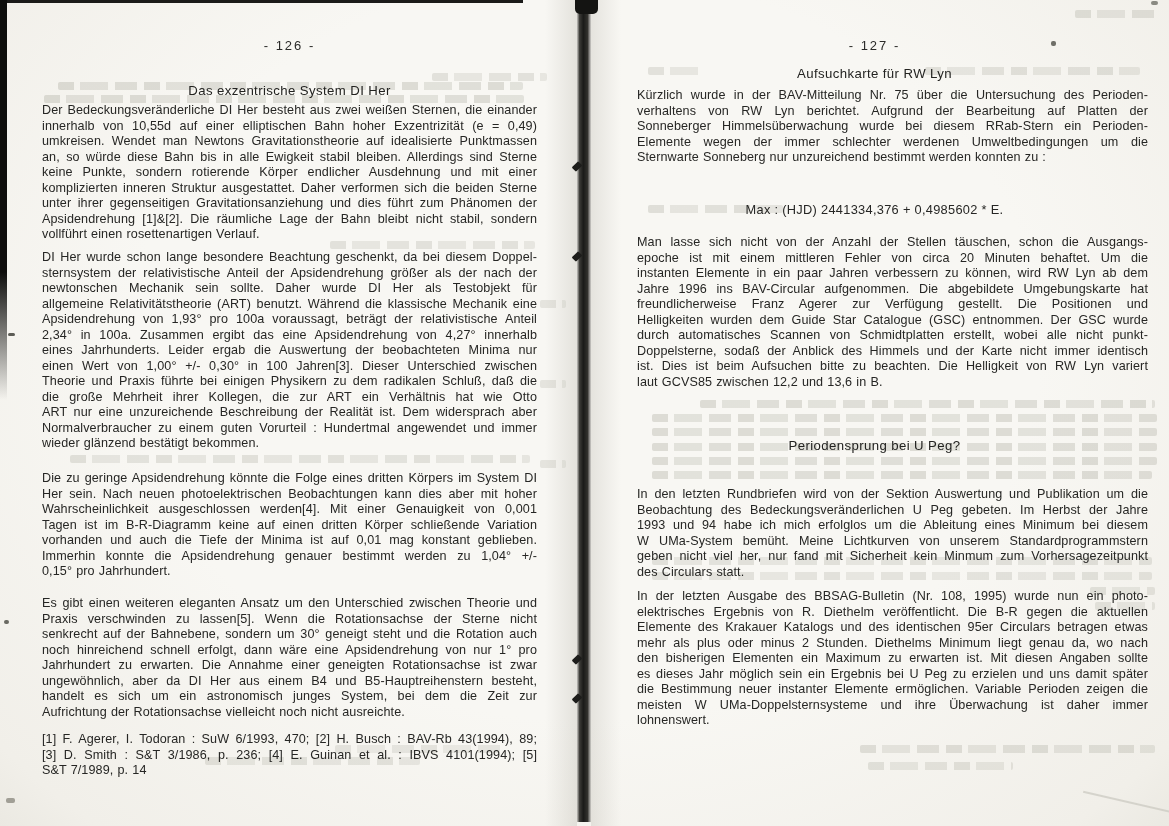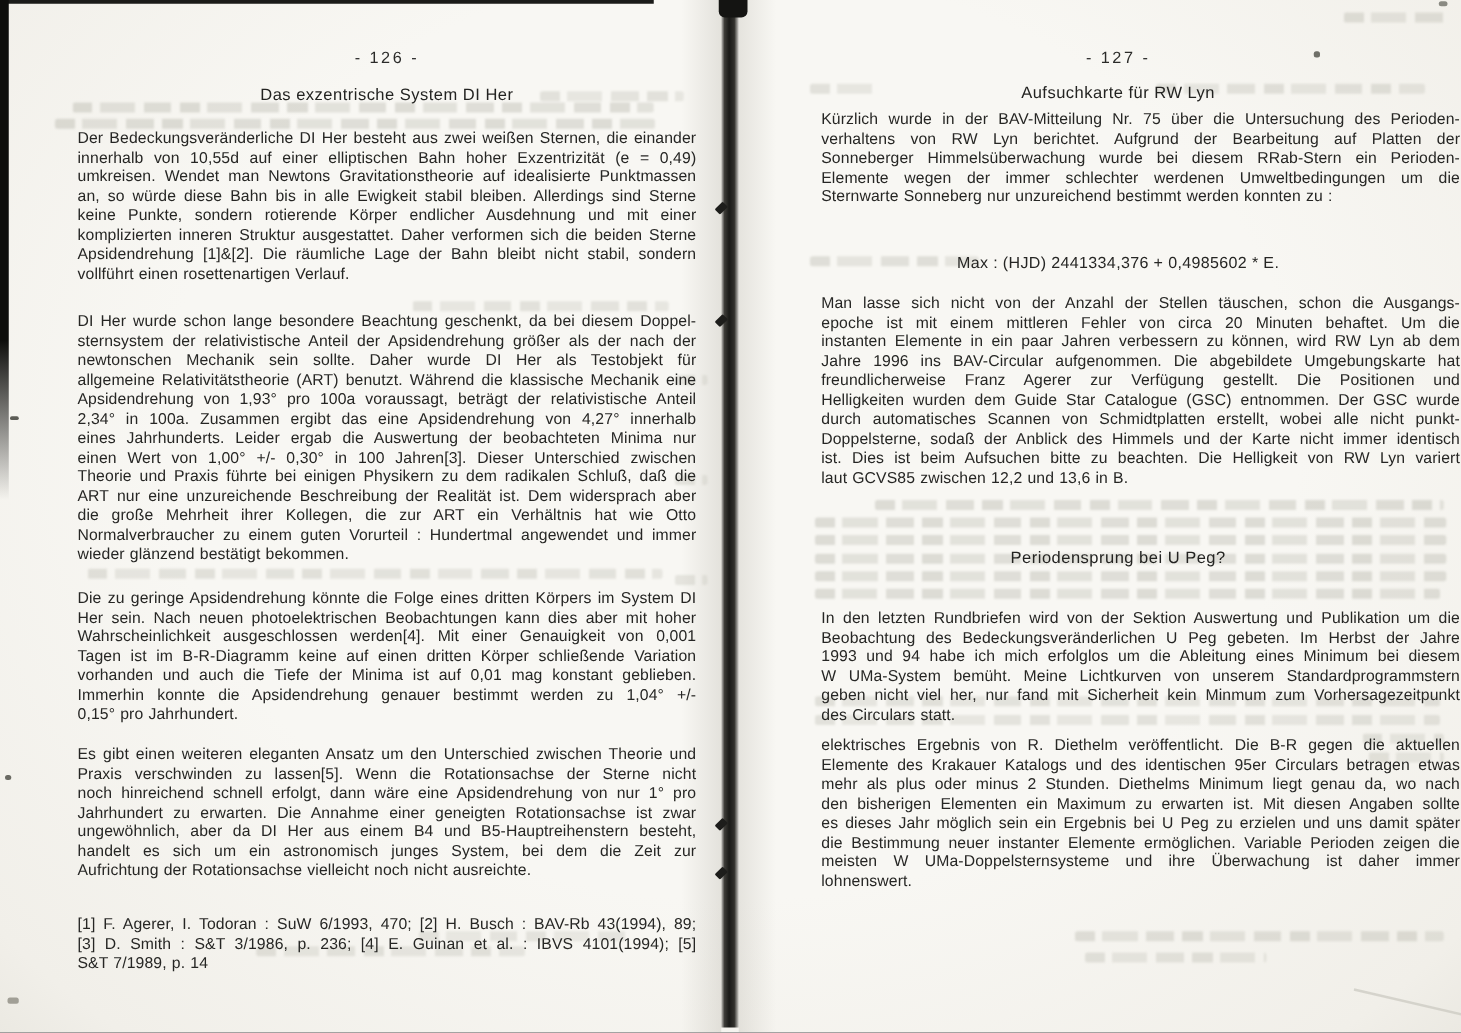--- a/index.html
+++ b/index.html
@@ -2,21 +2,21 @@
 <html><head>
 <meta charset="utf-8">
 <style>
   html,body { margin:0; padding:0; background:#888; }
   .scan {
     position:relative; width:1169px; height:826px; overflow:hidden;
     background: radial-gradient(ellipse at 50% 42%, #f8f7f3 55%, #f1efe9 92%, #ebe9e2 100%);
     font-family:"Liberation Sans","DejaVu Sans",sans-serif;
     color:#262624;
   }
-  .page { position:absolute; top:0;margin-left:20px; }
+  .page { position:absolute; top:0; }
   .page-left  { left:42px;  width:495px; height:826px; }
   .page-right { left:637px; width:511px; height:826px; }
   .block { position:absolute; left:0; width:100%; }
   .pagenum { text-align:center; font-size:13px; letter-spacing:2px; color:#2b2b29; }
   .title   { margin:0; font-weight:normal; text-align:center; font-size:13.2px; letter-spacing:.4px; color:#232321; }
   .para { font-size:12.6px; line-height:15.5px; letter-spacing:.1px; word-spacing:.5px; }
   .para .line { text-align:justify; text-align-last:justify; white-space:normal; }
   .para .line.last { text-align-last:left; }
   .formula { text-align:center; font-size:12.8px; letter-spacing:.3px; }
   .signature { text-align:right; font-size:12.6px; padding-right:2px; }
@@ -60,21 +60,21 @@
   .rg1{left:1075px;top:10px;width:85px;opacity:.45} .rg2{left:648px;top:67px;width:55px;opacity:.4}
   .rg3{left:925px;top:67px;width:215px;opacity:.42} .rg4{left:648px;top:205px;width:135px;opacity:.45}
   .rg5{left:700px;top:400px;width:455px} .rg6{left:652px;top:414px;width:505px}
   .rg7{left:652px;top:428px;width:505px} .rg8{left:652px;top:443px;width:505px}
   .rg9{left:652px;top:457px;width:505px} .rg10{left:652px;top:471px;width:500px}
   .rg11{left:652px;top:557px;width:500px;opacity:.42} .rg12{left:652px;top:572px;width:500px;opacity:.4}
   .rg13{left:1090px;top:587px;width:65px;opacity:.4} .rg14{left:1095px;top:602px;width:60px;opacity:.38}
   .rg15{left:860px;top:745px;width:295px;opacity:.45} .rg16{left:868px;top:762px;width:145px;opacity:.4}
 
   
-  .l-num{top:38px} .l-title{top:68px} .l-p1{top:103px} .l-p2{top:250px} .l-p3{top:471px} .l-p4{top:596px} .l-refs{top:732px}
+  .l-num{top:38px} .l-title{top:83px} .l-p1{top:103px} .l-p2{top:250px} .l-p3{top:471px} .l-p4{top:596px} .l-refs{top:732px}
   
   .r-num{top:38px} .r-title{top:66px} .r-p1{top:88px} .r-formula{top:202px} .r-p2{top:235px}
   .r-title2{top:438px} .r-p3{top:487px} .r-p4{top:589px} .r-sig{top:727px}
 </style>
 </head>
 <body>
 
 <div class="scan">
 
   <div class="ghost lg1"></div>
@@ -110,50 +110,52 @@
   <section class="page page-left">
     <div class="block l-num pagenum">- 126 -</div>
     <h1 class="block l-title title">Das exzentrische System DI Her</h1>
     <div class="block l-p1 para">
         <div class="line">Der Bedeckungsveränderliche DI Her besteht aus zwei weißen Sternen, die einander</div>
         <div class="line">innerhalb von 10,55d auf einer elliptischen Bahn hoher Exzentrizität (e = 0,49)</div>
         <div class="line">umkreisen. Wendet man Newtons Gravitationstheorie auf idealisierte Punktmassen</div>
         <div class="line">an, so würde diese Bahn bis in alle Ewigkeit stabil bleiben. Allerdings sind Sterne</div>
         <div class="line">keine Punkte, sondern rotierende Körper endlicher Ausdehnung und mit einer</div>
         <div class="line">komplizierten inneren Struktur ausgestattet. Daher verformen sich die beiden Sterne</div>
+        <div class="line">unter ihrer gegenseitigen Gravitationsanziehung und dies führt zum Phänomen der</div>
         <div class="line">Apsidendrehung [1]&amp;[2]. Die räumliche Lage der Bahn bleibt nicht stabil, sondern</div>
         <div class="line last">vollführt einen rosettenartigen Verlauf.</div>
       </div>
     <div class="block l-p2 para">
         <div class="line">DI Her wurde schon lange besondere Beachtung geschenkt, da bei diesem Doppel-</div>
         <div class="line">sternsystem der relativistische Anteil der Apsidendrehung größer als der nach der</div>
         <div class="line">newtonschen Mechanik sein sollte. Daher wurde DI Her als Testobjekt für</div>
         <div class="line">allgemeine Relativitätstheorie (ART) benutzt. Während die klassische Mechanik eine</div>
         <div class="line">Apsidendrehung von 1,93° pro 100a voraussagt, beträgt der relativistische Anteil</div>
         <div class="line">2,34° in 100a. Zusammen ergibt das eine Apsidendrehung von 4,27° innerhalb</div>
         <div class="line">eines Jahrhunderts. Leider ergab die Auswertung der beobachteten Minima nur</div>
         <div class="line">einen Wert von 1,00° +/- 0,30° in 100 Jahren[3]. Dieser Unterschied zwischen</div>
         <div class="line">Theorie und Praxis führte bei einigen Physikern zu dem radikalen Schluß, daß die</div>
+        <div class="line">die große Mehrheit ihrer Kollegen, die zur ART ein Verhältnis hat wie Otto</div>
         <div class="line">ART nur eine unzureichende Beschreibung der Realität ist. Dem widersprach aber</div>
-        <div class="line">die große Mehrheit ihrer Kollegen, die zur ART ein Verhältnis hat wie Otto</div>
         <div class="line">Normalverbraucher zu einem guten Vorurteil : Hundertmal angewendet und immer</div>
         <div class="line last">wieder glänzend bestätigt bekommen.</div>
       </div>
     <div class="block l-p3 para">
         <div class="line">Die zu geringe Apsidendrehung könnte die Folge eines dritten Körpers im System DI</div>
         <div class="line">Her sein. Nach neuen photoelektrischen Beobachtungen kann dies aber mit hoher</div>
         <div class="line">Wahrscheinlichkeit ausgeschlossen werden[4]. Mit einer Genauigkeit von 0,001</div>
         <div class="line">Tagen ist im B-R-Diagramm keine auf einen dritten Körper schließende Variation</div>
         <div class="line">vorhanden und auch die Tiefe der Minima ist auf 0,01 mag konstant geblieben.</div>
         <div class="line">Immerhin konnte die Apsidendrehung genauer bestimmt werden zu 1,04° +/-</div>
         <div class="line last">0,15° pro Jahrhundert.</div>
       </div>
     <div class="block l-p4 para">
         <div class="line">Es gibt einen weiteren eleganten Ansatz um den Unterschied zwischen Theorie und</div>
         <div class="line">Praxis verschwinden zu lassen[5]. Wenn die Rotationsachse der Sterne nicht</div>
+        <div class="line">senkrecht auf der Bahnebene, sondern um 30° geneigt steht und die Rotation auch</div>
         <div class="line">noch hinreichend schnell erfolgt, dann wäre eine Apsidendrehung von nur 1° pro</div>
         <div class="line">Jahrhundert zu erwarten. Die Annahme einer geneigten Rotationsachse ist zwar</div>
         <div class="line">ungewöhnlich, aber da DI Her aus einem B4 und B5-Hauptreihenstern besteht,</div>
         <div class="line">handelt es sich um ein astronomisch junges System, bei dem die Zeit zur</div>
         <div class="line last">Aufrichtung der Rotationsachse vielleicht noch nicht ausreichte.</div>
       </div>
     <div class="block l-refs para">
         <div class="line">[1] F. Agerer, I. Todoran : SuW 6/1993, 470; [2] H. Busch : BAV-Rb 43(1994), 89;</div>
         <div class="line">[3] D. Smith : S&amp;T 3/1986, p. 236; [4] E. Guinan et al. : IBVS 4101(1994); [5]</div>
         <div class="line last">S&amp;T 7/1989, p. 14</div>
@@ -186,20 +188,21 @@
     <h2 class="block r-title2 title shift">Periodensprung bei U Peg?</h2>
     <div class="block r-p3 para">
         <div class="line">In den letzten Rundbriefen wird von der Sektion Auswertung und Publikation um die</div>
         <div class="line">Beobachtung des Bedeckungsveränderlichen U Peg gebeten. Im Herbst der Jahre</div>
         <div class="line">1993 und 94 habe ich mich erfolglos um die Ableitung eines Minimum bei diesem</div>
         <div class="line">W UMa-System bemüht. Meine Lichtkurven von unserem Standardprogrammstern</div>
         <div class="line">geben nicht viel her, nur fand mit Sicherheit kein Minmum zum Vorhersagezeitpunkt</div>
         <div class="line last">des Circulars statt.</div>
       </div>
     <div class="block r-p4 para">
+        <div class="line">In der letzten Ausgabe des BBSAG-Bulletin (Nr. 108, 1995) wurde nun ein photo-</div>
         <div class="line">elektrisches Ergebnis von R. Diethelm veröffentlicht. Die B-R gegen die aktuellen</div>
         <div class="line">Elemente des Krakauer Katalogs und des identischen 95er Circulars betragen etwas</div>
         <div class="line">mehr als plus oder minus 2 Stunden. Diethelms Minimum liegt genau da, wo nach</div>
         <div class="line">den bisherigen Elementen ein Maximum zu erwarten ist. Mit diesen Angaben sollte</div>
         <div class="line">es dieses Jahr möglich sein ein Ergebnis bei U Peg zu erzielen und uns damit später</div>
         <div class="line">die Bestimmung neuer instanter Elemente ermöglichen. Variable Perioden zeigen die</div>
         <div class="line">meisten W UMa-Doppelsternsysteme und ihre Überwachung ist daher immer</div>
         <div class="line last">lohnenswert.</div>
       </div>
   </section>

